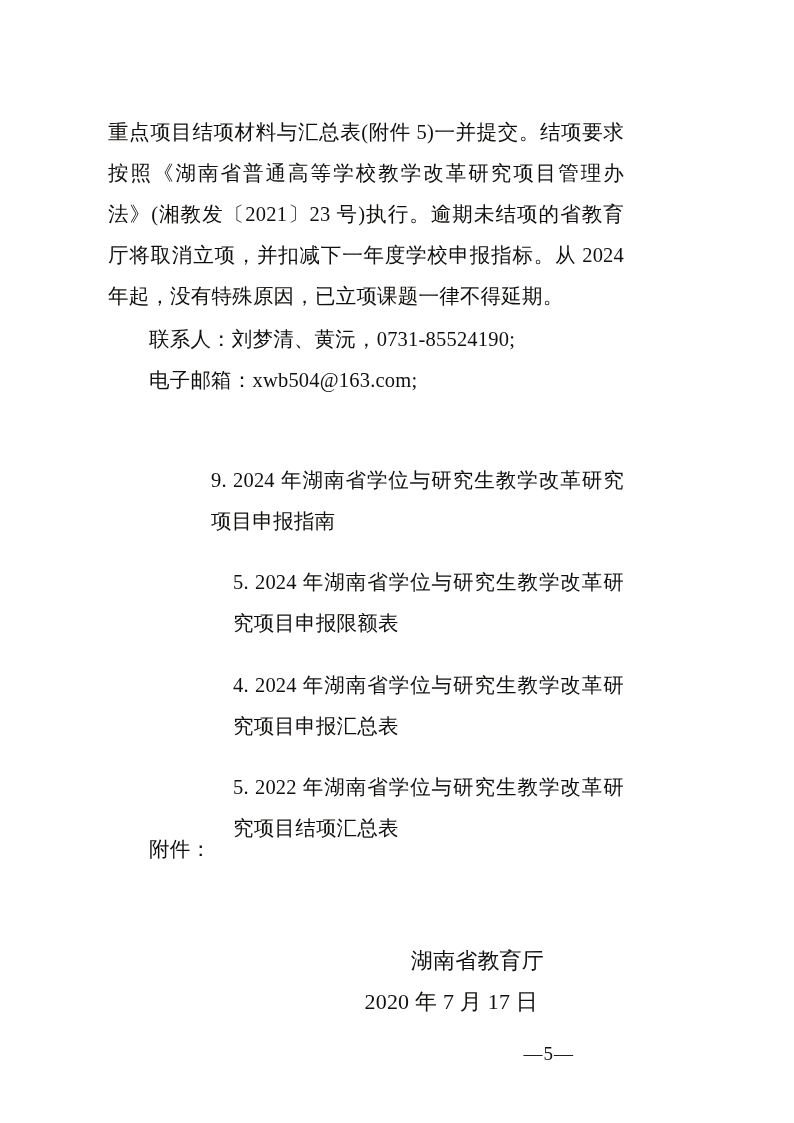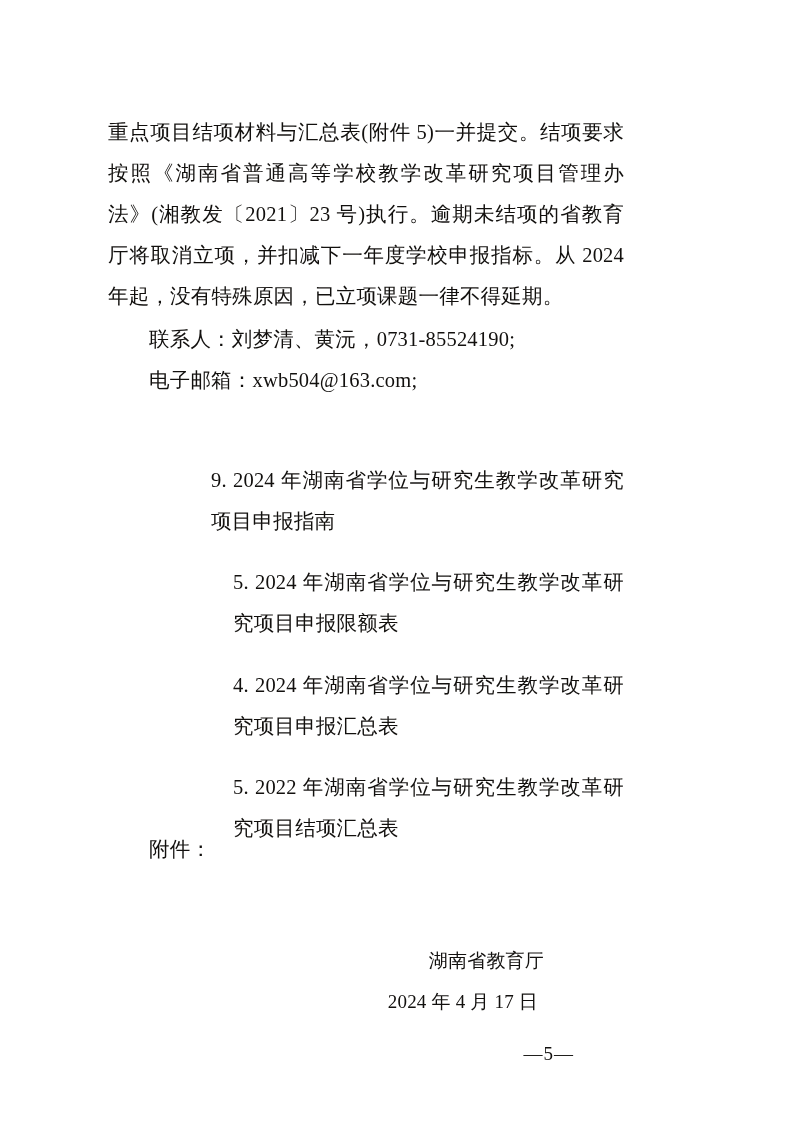--- a/index.html
+++ b/index.html
@@ -67,21 +67,21 @@
   .attach-item:first-child {
     padding-left: 0;
   }
   .sign-block {
     margin-top: 70px;
     text-align: right;
     padding-right: 80px;
   }
   .sign-line {
     line-height: 41px;
-    font-size: 19px;
+    font-size: 22px;
   }
   .sign-date {
     padding-right: 6px;
   }
   .page-number {
     position: absolute;
     right: 96px;
     bottom: 58px;
     font-size: 19px;
     letter-spacing: 1px;
@@ -108,20 +108,20 @@
           <p class="attach-item">9. 2024 年湖南省学位与研究生教学改革研究项目申报指南</p>
           <p class="attach-item">5. 2024 年湖南省学位与研究生教学改革研究项目申报限额表</p>
           <p class="attach-item">4. 2024 年湖南省学位与研究生教学改革研究项目申报汇总表</p>
           <p class="attach-item">5. 2022 年湖南省学位与研究生教学改革研究项目结项汇总表</p>
         </div>
       </div>
     </div>
 
     <div class="sign-block">
       <div class="sign-line">湖南省教育厅</div>
-      <div class="sign-line sign-date">2024 年 4 月 17 日</div>
+      <div class="sign-line sign-date">2020 年 7 月 17 日</div>
     </div>
 
   </div>
 
   <div class="page-number">—5—</div>
 
 </div>
 
 </body></html>

